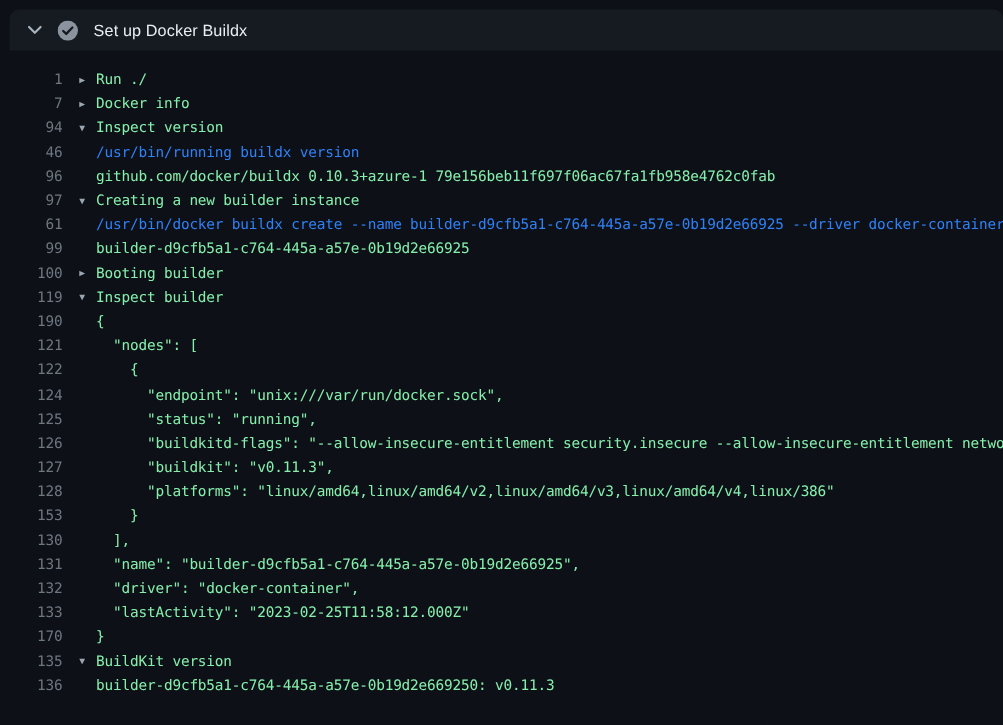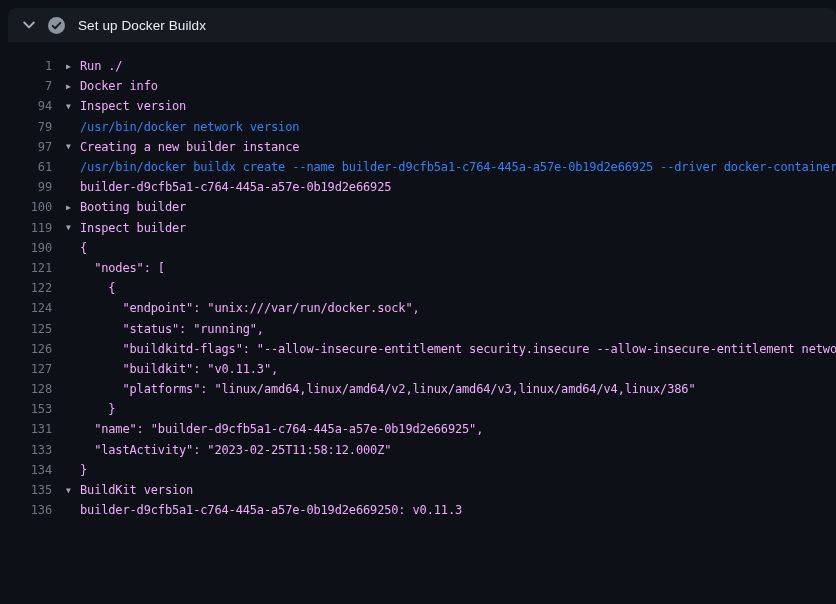--- a/index.html
+++ b/index.html
@@ -53,54 +53,57 @@
   }
   .caret {
     width: 28px;
     flex: none;
     box-sizing: border-box;
     padding-left: 14px;
     font-size: 8px;
     color: #9ba6b2;
     cursor: pointer;
   }
-  .txt { color: #f0abfc; }
+  .txt { color: #86efac; }
   .txt.cmd { color: #2f81f7; }
 </style>
 </head>
 <body>
 
 <div class="step-header">
   <svg class="chevron" viewBox="0 0 16 16">
     <path d="M3.2 5.5 L8 10.3 L12.8 5.5" fill="none" stroke="#aab4be" stroke-width="1.8" stroke-linecap="round" stroke-linejoin="round"></path>
   </svg>
   <svg class="check" viewBox="0 0 16 16">
     <circle cx="8" cy="8" r="8" fill="#8b949e"></circle>
     <path d="M4.4 8.3 L6.8 10.6 L11.6 5.6" fill="none" stroke="#161b22" stroke-width="1.8" stroke-linecap="round" stroke-linejoin="round"></path>
   </svg>
   <span class="step-title">Set up Docker Buildx</span>
 </div>
 
 <div class="log">
     <div class="row"><span class="num">1</span><span class="caret">▶</span><span class="txt">Run ./</span></div>
     <div class="row"><span class="num">7</span><span class="caret">▶</span><span class="txt">Docker info</span></div>
     <div class="row"><span class="num">94</span><span class="caret">▼</span><span class="txt">Inspect version</span></div>
-    <div class="row"><span class="num">79</span><span class="caret"></span><span class="txt cmd">/usr/bin/docker network version</span></div>
+    <div class="row"><span class="num">46</span><span class="caret"></span><span class="txt cmd">/usr/bin/running buildx version</span></div>
+    <div class="row"><span class="num">96</span><span class="caret"></span><span class="txt">github.com/docker/buildx 0.10.3+azure-1 79e156beb11f697f06ac67fa1fb958e4762c0fab</span></div>
     <div class="row"><span class="num">97</span><span class="caret">▼</span><span class="txt">Creating a new builder instance</span></div>
     <div class="row"><span class="num">61</span><span class="caret"></span><span class="txt cmd">/usr/bin/docker buildx create --name builder-d9cfb5a1-c764-445a-a57e-0b19d2e66925 --driver docker-container</span></div>
     <div class="row"><span class="num">99</span><span class="caret"></span><span class="txt">builder-d9cfb5a1-c764-445a-a57e-0b19d2e66925</span></div>
     <div class="row"><span class="num">100</span><span class="caret">▶</span><span class="txt">Booting builder</span></div>
     <div class="row"><span class="num">119</span><span class="caret">▼</span><span class="txt">Inspect builder</span></div>
     <div class="row"><span class="num">190</span><span class="caret"></span><span class="txt">{</span></div>
     <div class="row"><span class="num">121</span><span class="caret"></span><span class="txt">  "nodes": [</span></div>
     <div class="row"><span class="num">122</span><span class="caret"></span><span class="txt">    {</span></div>
     <div class="row"><span class="num">124</span><span class="caret"></span><span class="txt">      "endpoint": "unix:///var/run/docker.sock",</span></div>
     <div class="row"><span class="num">125</span><span class="caret"></span><span class="txt">      "status": "running",</span></div>
     <div class="row"><span class="num">126</span><span class="caret"></span><span class="txt">      "buildkitd-flags": "--allow-insecure-entitlement security.insecure --allow-insecure-entitlement network.host",</span></div>
     <div class="row"><span class="num">127</span><span class="caret"></span><span class="txt">      "buildkit": "v0.11.3",</span></div>
     <div class="row"><span class="num">128</span><span class="caret"></span><span class="txt">      "platforms": "linux/amd64,linux/amd64/v2,linux/amd64/v3,linux/amd64/v4,linux/386"</span></div>
     <div class="row"><span class="num">153</span><span class="caret"></span><span class="txt">    }</span></div>
+    <div class="row"><span class="num">130</span><span class="caret"></span><span class="txt">  ],</span></div>
     <div class="row"><span class="num">131</span><span class="caret"></span><span class="txt">  "name": "builder-d9cfb5a1-c764-445a-a57e-0b19d2e66925",</span></div>
+    <div class="row"><span class="num">132</span><span class="caret"></span><span class="txt">  "driver": "docker-container",</span></div>
     <div class="row"><span class="num">133</span><span class="caret"></span><span class="txt">  "lastActivity": "2023-02-25T11:58:12.000Z"</span></div>
-    <div class="row"><span class="num">134</span><span class="caret"></span><span class="txt">}</span></div>
+    <div class="row"><span class="num">170</span><span class="caret"></span><span class="txt">}</span></div>
     <div class="row"><span class="num">135</span><span class="caret">▼</span><span class="txt">BuildKit version</span></div>
     <div class="row"><span class="num">136</span><span class="caret"></span><span class="txt">builder-d9cfb5a1-c764-445a-a57e-0b19d2e669250: v0.11.3</span></div>
   </div>
 
 </body></html>

